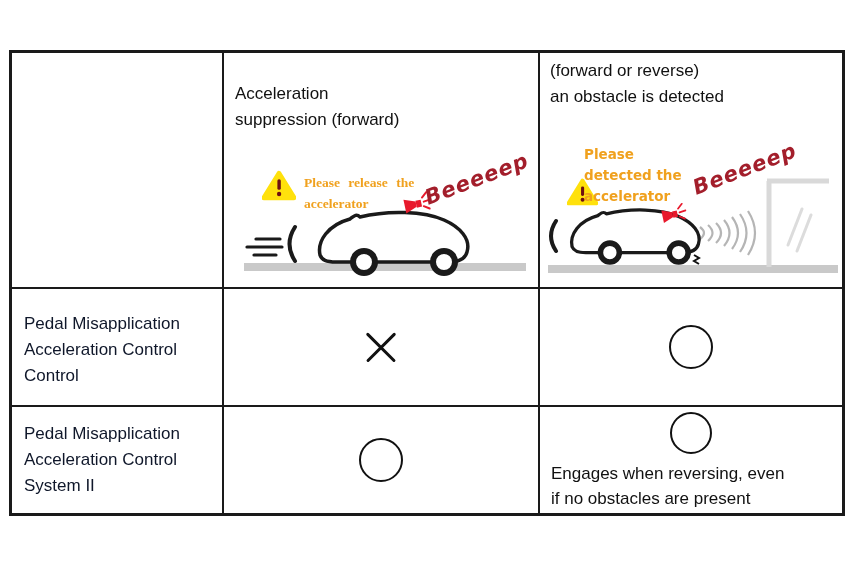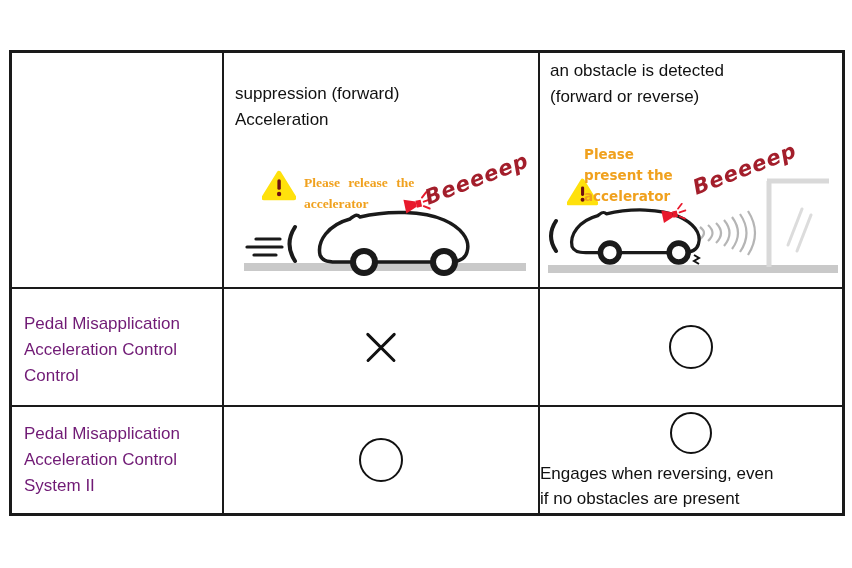--- a/index.html
+++ b/index.html
@@ -15,37 +15,37 @@
   }
   .cell { position:relative; box-sizing:border-box; background:#fff; }
   .bR { border-right:2px solid #1a1a1a; }
   .bB { border-bottom:2px solid #1a1a1a; }
   .center { display:flex; align-items:center; justify-content:center; }
 
   .cell-title { position:absolute; font-size:17px; line-height:26px; color:#111; }
   .fwd-title { left:11px; top:28px; }
   .obs-title { left:10px; top:5px; }
 
-  .row-label { position:absolute; left:12px; font-size:17px; line-height:26px; color:#701a75; }
+  .row-label { position:absolute; left:12px; font-size:17px; line-height:26px; color:#0f172a; }
   .r2-label { top:22px; }
   .r3-label { top:14px; }
 
   
   .mark-circle { width:40px; height:40px; border:2.5px solid #111; border-radius:50%; background:transparent; }
   .mark-cross { position:relative; width:32px; height:32px; }
   .mark-cross::before, .mark-cross::after {
     content:""; position:absolute; left:-4px; top:15px; width:40px; height:2.6px;
     background:#111; border-radius:2px;
   }
   .mark-cross::before { transform:rotate(45deg); }
   .mark-cross::after { transform:rotate(-45deg); }
 
   .note-cell { display:flex; flex-direction:column; align-items:center; }
   .note-cell .mark-circle { margin-top:5px; width:38px; height:38px; }
-  .note-text { align-self:flex-start; margin-top:7px; font-size:17px; line-height:25px; color:#111; }
+  .note-text { align-self:flex-start; margin-top:7px; padding-left:11px; font-size:17px; line-height:25px; color:#111; }
 
   
   .warn-text { position:absolute; font-family:"DejaVu Sans", sans-serif; font-weight:bold;
                font-size:13.5px; line-height:21px; color:#F0A11E; white-space:nowrap; }
   .fwd-warn { left:80px; top:119px;font-family:Liberation Serif, serif; }
   .fwd-warn .ws1 { word-spacing:5px; }
   .obs-warn { left:44px; top:91px; }
   .beep { position:absolute; font-family:"DejaVu Sans", sans-serif; font-weight:bold; font-style:italic;
           font-size:21px; color:#A31E2B; letter-spacing:1px; transform:rotate(-21deg); white-space:nowrap; }
   .fwd-beep { left:198px; top:114px; }
@@ -63,22 +63,22 @@
 </head>
 <body>
 
 <div class="stage">
   <div class="tbl">
 
     <div class="cell bR bB"></div>
 
     <div class="cell bR bB">
       <div class="cell-title fwd-title">
+        <div>Acceleration</div>
         <div>suppression (forward)</div>
-        <div>Acceleration</div>
       </div>
 
       <svg class="scene fwd-scene" width="300" height="76" viewBox="0 0 300 76">
         <rect x="6" y="58" width="282" height="8" fill="#C9C9C9"></rect>
         <g stroke="#1a1a1a" stroke-width="3.2" stroke-linecap="round">
           <line x1="18" y1="34" x2="42" y2="34"></line>
           <line x1="9" y1="42" x2="44" y2="42"></line>
           <line x1="16" y1="50" x2="38" y2="50"></line>
         </g>
         <path d="M 57,22 q -11,17 0,34" fill="none" stroke="#1a1a1a" stroke-width="4" stroke-linecap="round"></path>
@@ -108,22 +108,22 @@
           <path d="M25,13 l8,-1"></path>
           <path d="M24,18 l6,4"></path>
         </g>
       </svg>
 
       <div class="beep fwd-beep">Beeeeep</div>
     </div>
 
     <div class="cell bB">
       <div class="cell-title obs-title">
+        <div>(forward or reverse)</div>
         <div>an obstacle is detected</div>
-        <div>(forward or reverse)</div>
       </div>
 
       <svg class="scene obs-scene" width="296" height="114" viewBox="0 0 296 114">
         <rect x="4" y="98" width="290" height="8" fill="#C9C9C9"></rect>
         <g stroke="#D9D9D9" stroke-width="5">
           <line x1="225" y1="14" x2="225" y2="100"></line>
           <line x1="223" y1="14" x2="285" y2="14"></line>
         </g>
         <g stroke="#DCDCDC" stroke-width="3" stroke-linecap="round">
           <line x1="244" y1="78" x2="258" y2="42"></line>
@@ -148,21 +148,21 @@
       </svg>
 
       <svg class="tri obs-tri" width="31" height="28" viewBox="0 0 36 32">
         <path d="M18,3 L34,29 L2,29 Z" fill="#FFE10C" stroke="#FFE10C" stroke-width="5" stroke-linejoin="round"></path>
         <rect x="16.3" y="9.5" width="3.6" height="11" rx="1.7" fill="#6E0F12"></rect>
         <circle cx="18.1" cy="25" r="2.3" fill="#6E0F12"></circle>
       </svg>
 
       <div class="warn-text obs-warn">
         <div>Please</div>
-        <div>present the</div>
+        <div>detected the</div>
         <div>accelerator</div>
       </div>
 
       <svg class="mega obs-mega" width="27" height="23" viewBox="0 0 34 28">
         <path d="M3,6 L16,11 L16,17 L3,22 Z" fill="#E8192C"></path>
         <rect x="16" y="10" width="6" height="8" fill="#E8192C"></rect>
         <g stroke="#E8192C" stroke-width="2.2" fill="none" stroke-linecap="round">
           <path d="M24,8 l6,-5"></path>
           <path d="M25,13 l8,-1"></path>
           <path d="M24,18 l6,4"></path>

